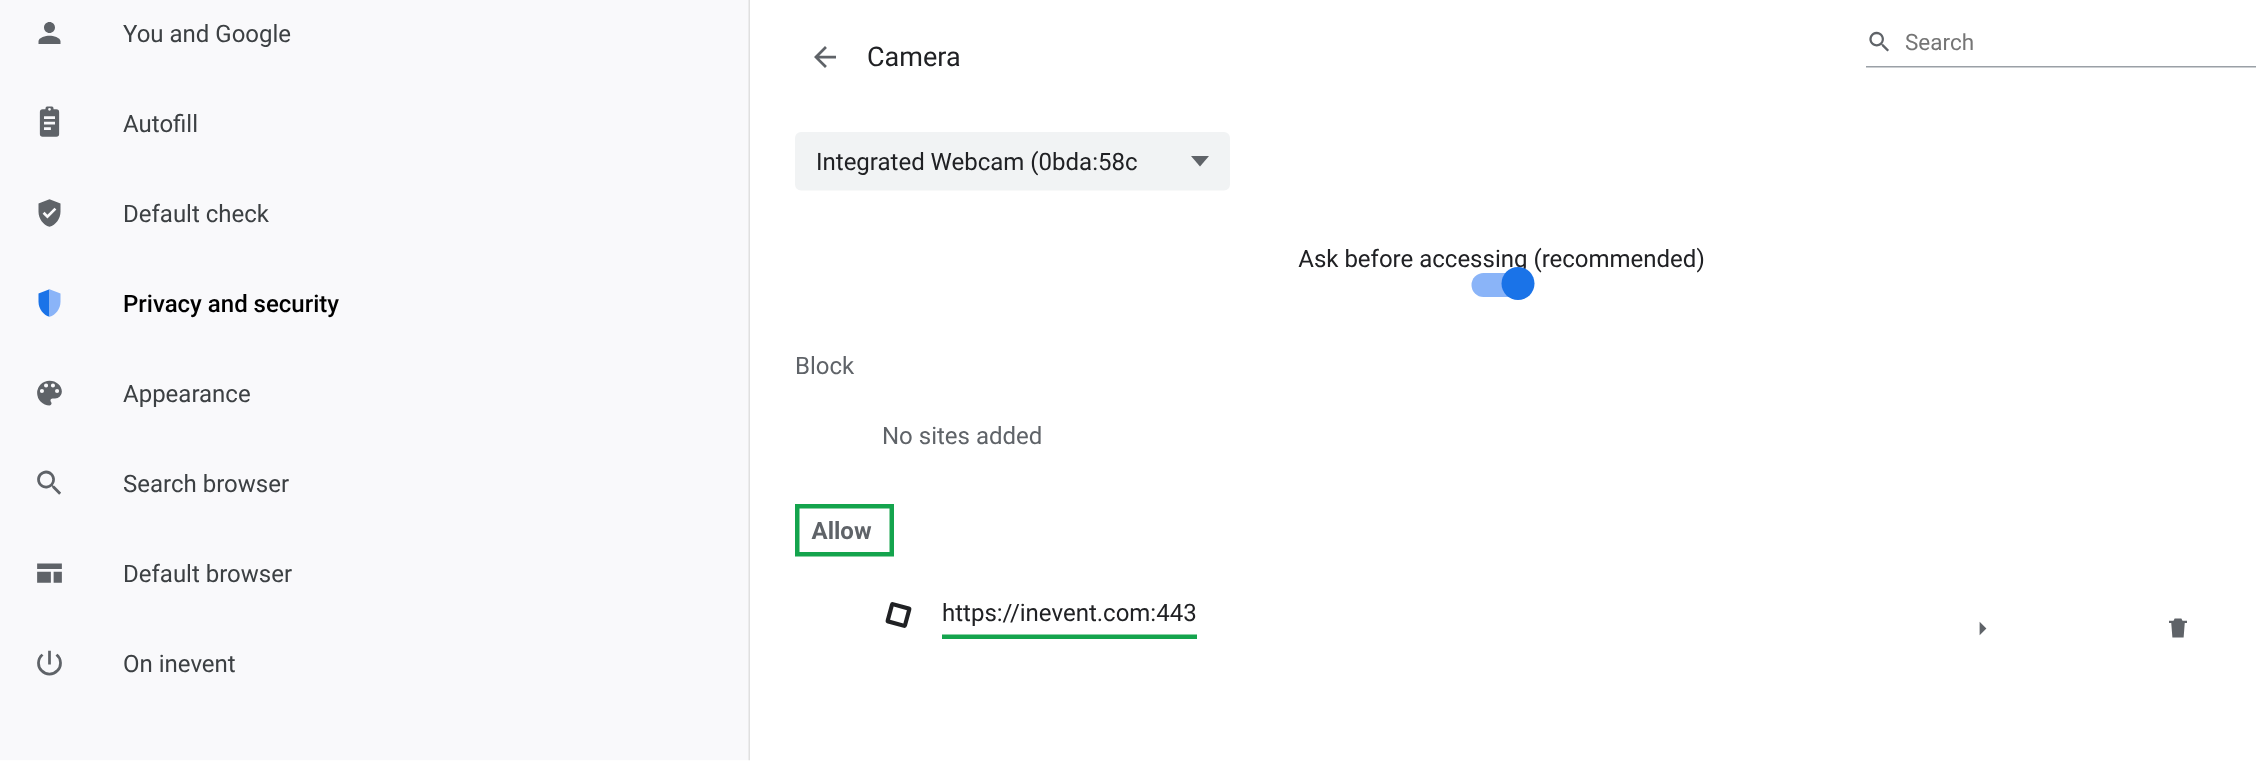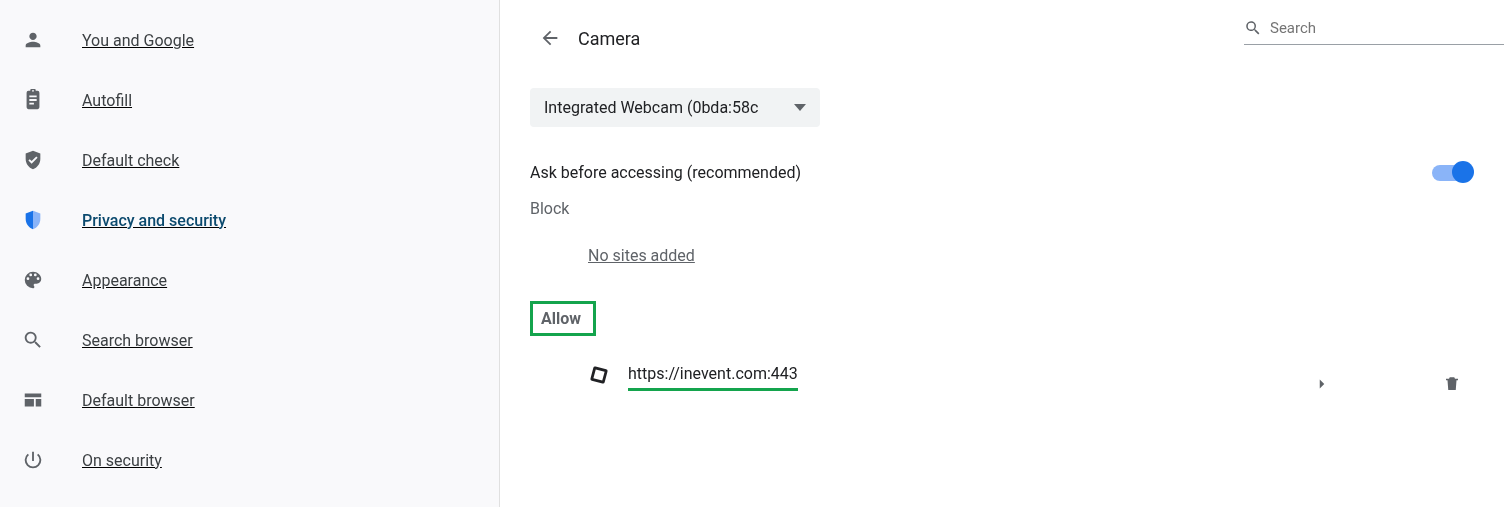--- a/index.html
+++ b/index.html
@@ -1,45 +1,45 @@
 <!DOCTYPE html>
 <html><head>
 <meta charset="utf-8">
 <style>
   * { margin: 0; padding: 0; box-sizing: border-box; font-family: Roboto, "Segoe UI", Arial, sans-serif; }
   body { width: 1512px; height: 507px; background: #fff; display: flex; overflow: hidden; }
-  .sidebar { width: 500px; height: 100%; background: #f9f9fb; padding-top: 18px; border-right: 1px solid #e0e0e0; text-decoration: underline; }
+  .sidebar { width: 500px; height: 100%; background: #f9f9fb; border-right: 1px solid #e0e0e0; }
   .sidebar-item { display: flex; align-items: center; height: 44px; padding-left: 22px; cursor: pointer; margin-bottom: 16px; }
   .sidebar-item .icon-slot { width: 60px; display:flex; align-items: center; }
   .sidebar-item svg { width: 22px; height: 22px; fill: #5f6368; }
   .sidebar-item .label { font-size: 16px; color: #3c4043; }
-  .sidebar-item.active .label { color: #0c4a6e; font-weight: 500; }
+  .sidebar-item.active .label { color: #000000; font-weight: 500; }
   .sidebar-item.active svg { fill: #1a73e8; }
 
   .main { flex: 1; padding: 18px 20px 0 30px; position: relative; }
   .header-row { display:flex; align-items:center; }
   .back-btn { width:40px; height:40px; display:flex; align-items:center; justify-content:center; cursor:pointer; border-radius:50%; }
   .back-btn svg { width:22px; height:22px; fill:#5f6368; }
   .page-title { font-size:18px; color:#202124; margin-left:8px; }
   .search-wrap { position:absolute; right:8px; top:14px; display:flex; align-items:center; border-bottom:1px solid #9aa0a6; width:260px; padding:4px 0 6px 0; }
   .search-wrap svg { width:20px; height:20px; fill:#5f6368; margin-right:8px; }
   .search-wrap input { border:none; outline:none; font-size:15px; color:#5f6368; background:transparent; width:100%; }
 
   .camera-select { margin-top:30px; display:inline-flex; align-items:center; background:#f1f3f4; padding:10px 14px; border-radius:4px; min-width:290px; justify-content:space-between; cursor:pointer; }
   .camera-select span { font-size:16px; color:#202124; white-space:nowrap; overflow:hidden; text-overflow:clip; max-width:250px; }
   .camera-select .caret { width:0; height:0; border-left:6px solid transparent; border-right:6px solid transparent; border-top:7px solid #5f6368; margin-left:8px; }
 
-  .row { display:flex; align-items:center; justify-content:space-between; margin-top:36px; padding-right:20px; }
+  .row { display:flex; align-items:center; justify-content:center; margin-top:36px; padding-right:20px;flex-direction:column; }
   .row .text { font-size:16px; color:#202124; }
   .toggle { position:relative; width:40px; height:16px; background:#8ab4f8; border-radius:10px; }
   .toggle .knob { position:absolute; right:-2px; top:-4px; width:22px; height:22px; background:#1a73e8; border-radius:50%; }
 
-  .section-h { font-size:16px; color:#5f6368; margin-top:17px; display:inline-block; }
+  .section-h { font-size:16px; color:#5f6368; margin-top:36px; display:inline-block; }
   .allow-box { border:3px solid #14a44d; padding:5px 12px 5px 8px; margin-top:36px; display:inline-block;font-weight:bold; }
-  .no-sites { text-align:left; font-size:16px; color:#5f6368; margin-top:28px; margin-left:58px;text-decoration:underline; }
+  .no-sites { text-align:left; font-size:16px; color:#5f6368; margin-top:28px; margin-left:58px; }
 
   .site-row { display:flex; align-items:flex-start; margin-top:28px; padding-right:20px; }
   .site-row .site-icon { margin-left:58px; width:22px; height:22px; display:flex; align-items:center; justify-content:center; }
   .site-row .site-url { margin-left:18px; font-size:16px; color:#202124; position:relative; }
   .site-row .underline { position:absolute; left:0; right:0; bottom:-8px; height:3px; background:#14a44d; }
   .site-row .spacer { flex:1; }
   .row-action { width:40px; height:40px; display:flex; align-items:center; justify-content:center; cursor:pointer; border-radius:50%; }
   .row-action svg { width:18px; height:18px; fill:#5f6368; }
   .row-action + .row-action { margin-left:90px; }
 </style>
@@ -103,21 +103,21 @@
         </svg>
     </span>
     <span class="label">Default browser</span>
   </div>
   <div class="sidebar-item">
     <span class="icon-slot">
       <svg viewBox="0 0 24 24">
           <path d="M13 3h-2v10h2V3zm4.8 2.2-1.4 1.4A7 7 0 1 1 7.6 6.6L6.2 5.2a9 9 0 1 0 11.6 0z"></path>
         </svg>
     </span>
-    <span class="label">On security</span>
+    <span class="label">On inevent</span>
   </div>
 </div>
 
 <div class="main">
   <div class="header-row">
     <div class="back-btn">
       <svg viewBox="0 0 24 24">
           <path d="M20 11H7.8l5.6-5.6L12 4l-8 8 8 8 1.4-1.4L7.8 13H20z"></path>
         </svg>
     </div>

